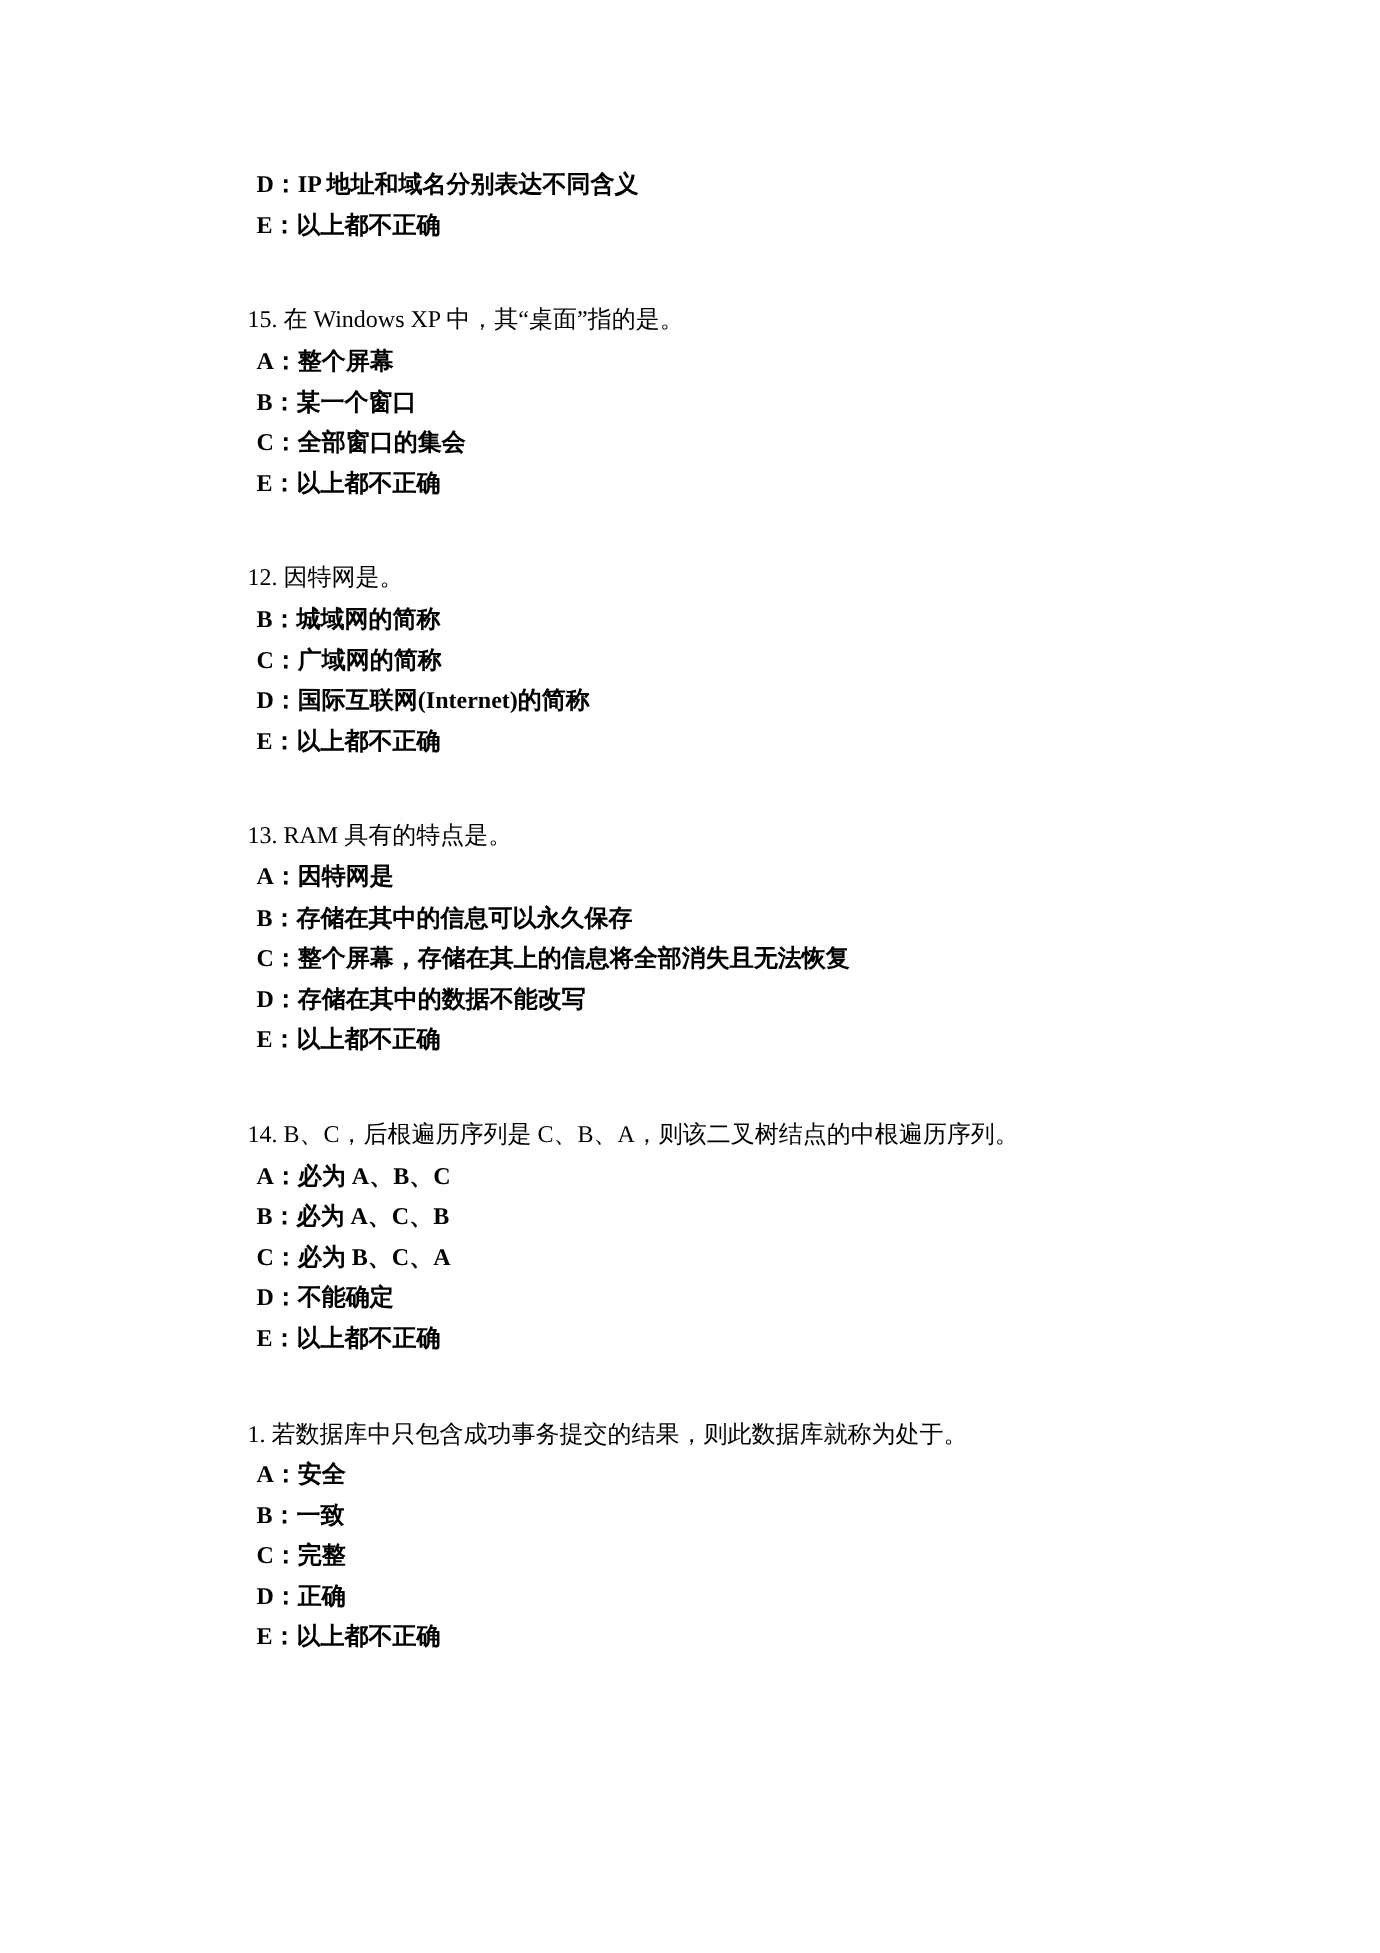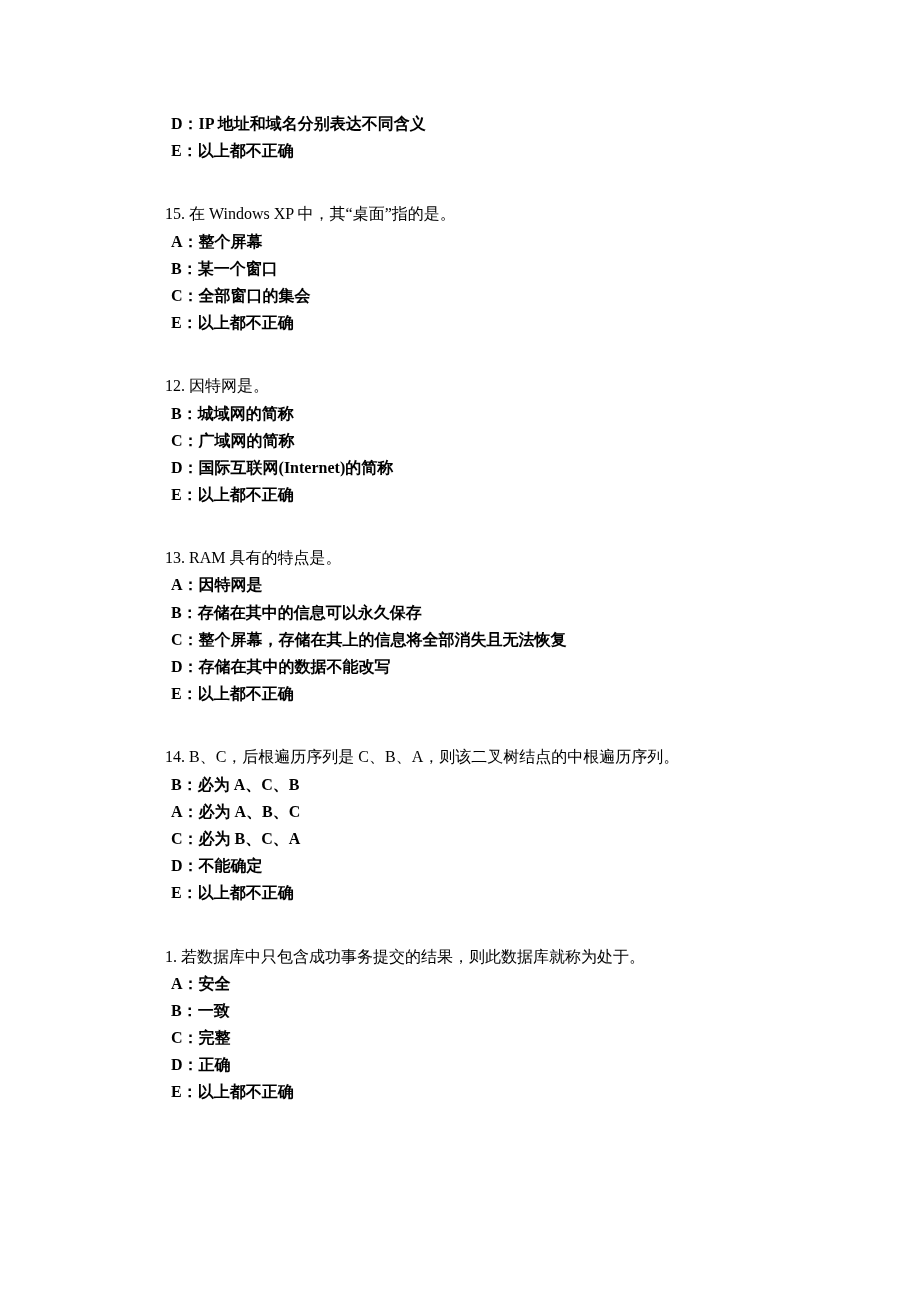--- a/index.html
+++ b/index.html
@@ -69,22 +69,22 @@
     <div class="option"><span>B</span>：<span>存储在其中的信息可以永久保存</span></div>
     <div class="option"><span>C</span>：<span>整个屏幕，存储在其上的信息将全部消失且无法恢复</span></div>
     <div class="option"><span>D</span>：<span>存储在其中的数据不能改写</span></div>
     <div class="option"><span>E</span>：<span>以上都不正确</span></div>
   </div>
 
   <div class="question-block">
     <div class="question-stem">
       <span>14.</span><span> B、C，后根遍历序列是 C、B、A，则该二叉树结点的中根遍历序列。</span>
     </div>
+    <div class="option"><span>A</span>：<span>必为 A、B、C</span></div>
     <div class="option"><span>B</span>：<span>必为 A、C、B</span></div>
-    <div class="option"><span>A</span>：<span>必为 A、B、C</span></div>
     <div class="option"><span>C</span>：<span>必为 B、C、A</span></div>
     <div class="option"><span>D</span>：<span>不能确定</span></div>
     <div class="option"><span>E</span>：<span>以上都不正确</span></div>
   </div>
 
   <div class="question-block">
     <div class="question-stem">
       <span>1.</span><span> 若数据库中只包含成功事务提交的结果，则此数据库就称为处于。</span>
     </div>
     <div class="option"><span>A</span>：<span>安全</span></div>

